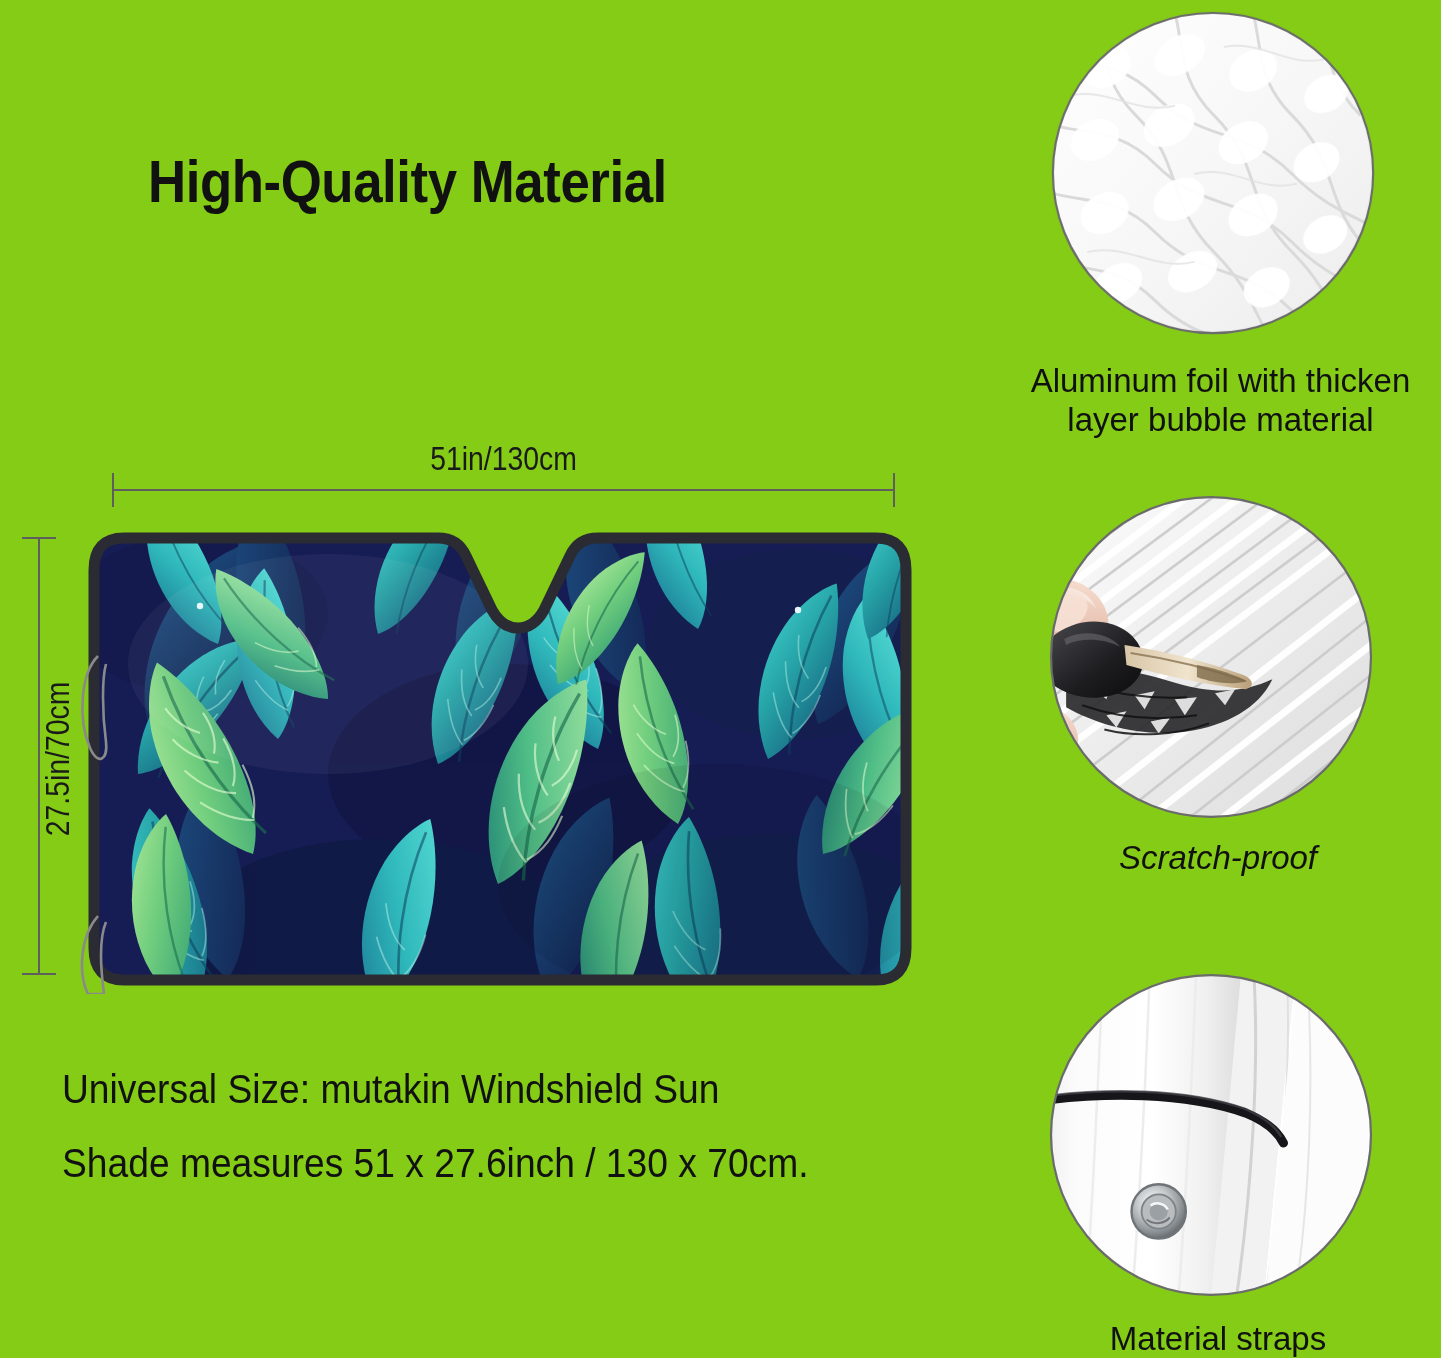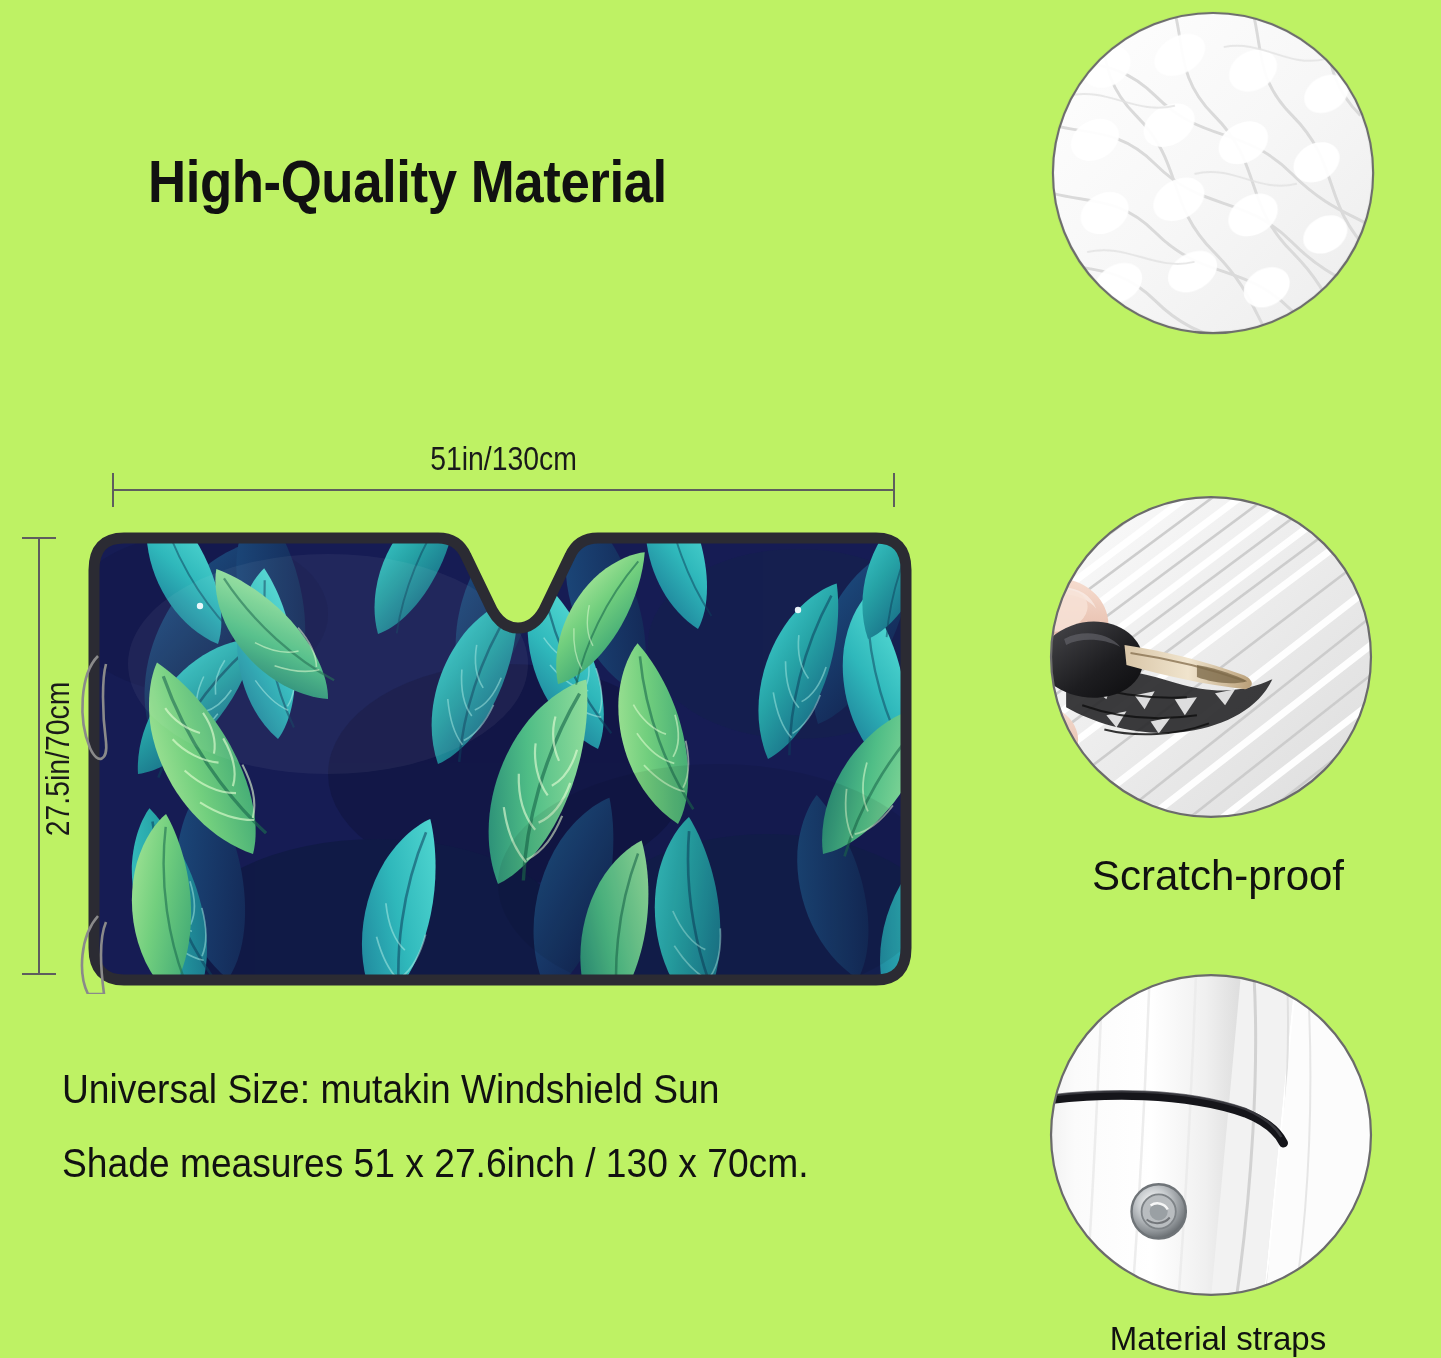--- a/index.html
+++ b/index.html
@@ -3,21 +3,21 @@
 <meta charset="utf-8">
 <title>Product Infographic</title>
 <style>
   html,body{margin:0;padding:0;background:#ffffff;}
   body{
     width:1441px;height:1358px;position:relative;overflow:hidden;
     font-family:"Liberation Sans","DejaVu Sans",sans-serif;
     color:#111111;
     -webkit-font-smoothing:antialiased;
   }
-  .stage{position:absolute;left:0;top:0;width:1441px;height:1358px;background:#bef264;}
+  .stage{position:absolute;left:0;top:0;width:1441px;height:1358px;background:#84cc16;}
 
   
   #headline{
     position:absolute;left:148px;top:152px;width:760px;
     font-size:60px;font-weight:700;letter-spacing:-0.5px;
     color:#111;line-height:1.0;
     transform:scaleX(0.88);transform-origin:left center;
     white-space:nowrap;
   }
 
@@ -63,21 +63,21 @@
     margin-top:12px;
   }
   .feat-caption span{display:block;}
 
   #feature-0{left:1000px;top:8px;width:441px;}
   #feature-0 .circle-holder{width:338px;height:338px;margin-left:48px;}
   #feature-0 .feat-caption{font-size:33px;line-height:1.18;margin-top:16px;width:441px;margin-left:0;}
 
   #feature-1{left:1008px;top:492px;width:420px;}
   #feature-1 .circle-holder{width:328px;height:328px;margin-left:38px;}
-  #feature-1 .feat-caption{font-size:42px;margin-top:32px;}
+  #feature-1 .feat-caption{font-size:33px;margin-top:19px;font-style:italic;}
 
   #feature-2{left:1008px;top:970px;width:420px;}
   #feature-2 .circle-holder{width:328px;height:328px;margin-left:38px;}
   #feature-2 .feat-caption{font-size:33px;margin-top:22px;}
 </style>
 </head>
 <body>
 
 <div class="stage">
 
@@ -472,20 +472,24 @@
 
           <g stroke="#e2e2e2" stroke-width="2" fill="none" opacity="0.8">
             <path d="M 20 90 C 60 80 90 110 130 100"></path>
             <path d="M 150 170 C 190 160 215 190 255 180"></path>
             <path d="M 40 250 C 80 240 110 270 150 260"></path>
             <path d="M 180 40 C 220 32 245 62 285 52"></path>
           </g>
         </g>
         <circle cx="169" cy="169" r="164" fill="none" stroke="#6b6b6b" stroke-width="2.2"></circle>
       </svg>
+    </div>
+    <div class="feat-caption">
+      <span>Aluminum foil with thicken</span>
+      <span>layer bubble material</span>
     </div>
   </div>
 
   <div class="feature" id="feature-1">
     <div class="circle-holder">
       <svg viewBox="0 0 328 328" xmlns="http://www.w3.org/2000/svg">
         <defs>
           <clipPath id="c1">
               <circle cx="164" cy="164" r="159"></circle>
             </clipPath>

